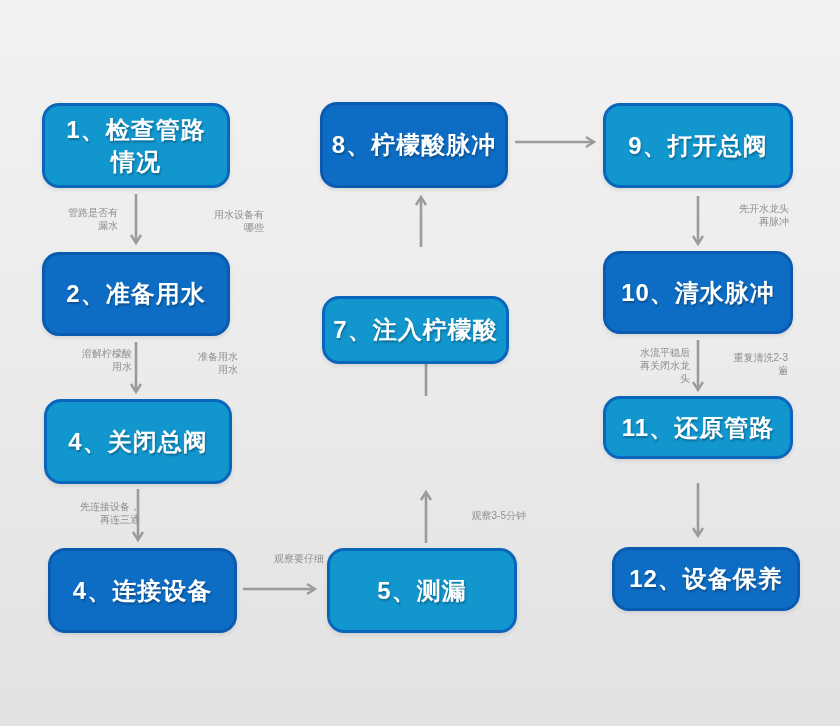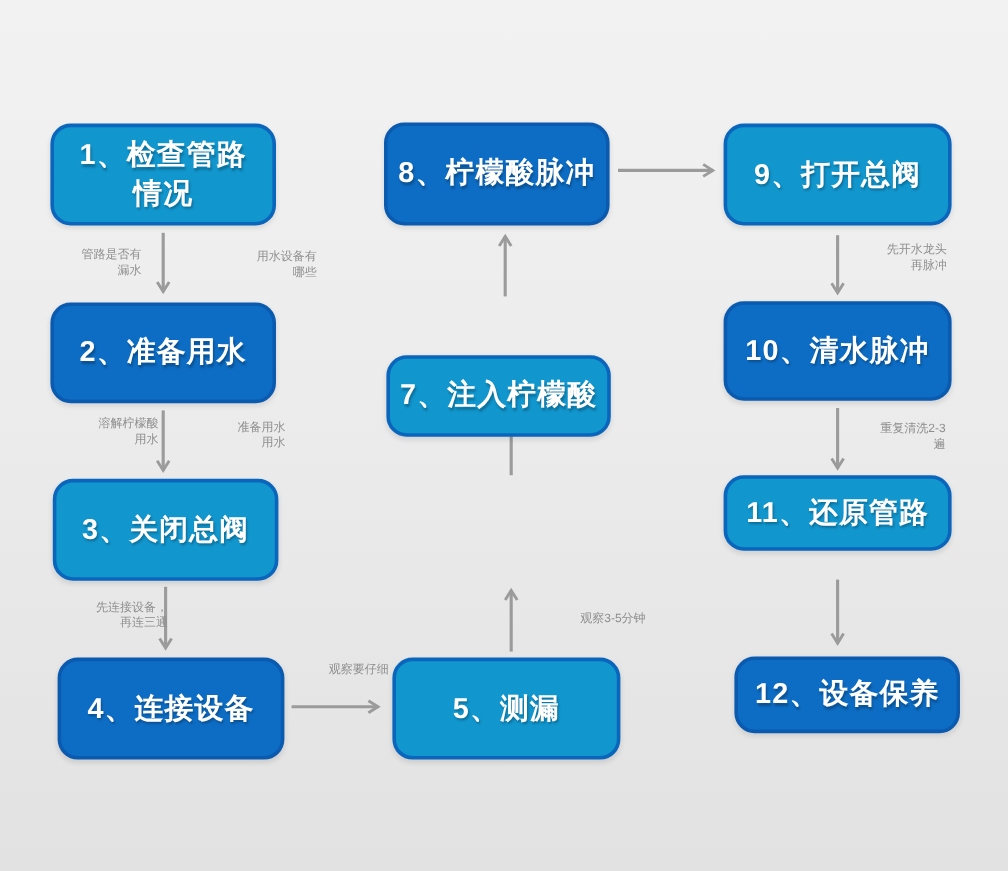--- a/index.html
+++ b/index.html
@@ -55,21 +55,21 @@
     <line class="flow-line" x1="421" y1="247" x2="421" y2="197" marker-end="url(#arrowV)"></line>
     <line class="flow-line" x1="515" y1="142" x2="594" y2="142" marker-end="url(#arrowV)"></line>
     <line class="flow-line" x1="698" y1="196" x2="698" y2="244" marker-end="url(#arrowV)"></line>
     <line class="flow-line" x1="698" y1="340" x2="698" y2="390" marker-end="url(#arrowV)"></line>
     <line class="flow-line" x1="698" y1="483" x2="698" y2="536" marker-end="url(#arrowV)"></line>
   </svg>
 
   <div class="node light" style="left:42px;top:103px;width:188px;height:85px;">1、检查管路
 情况</div>
   <div class="node dark" style="left:42px;top:252px;width:188px;height:84px;">2、准备用水</div>
-  <div class="node light" style="left:44px;top:399px;width:188px;height:85px;">3、关闭总阀</div>
+  <div class="node light" style="left:44px;top:399px;width:188px;height:85px;">4、关闭总阀</div>
   <div class="node dark" style="left:48px;top:548px;width:189px;height:85px;">4、连接设备</div>
 
   <div class="node light" style="left:327px;top:548px;width:190px;height:85px;">5、测漏</div>
   <div class="node light" style="left:322px;top:268px;width:187px;height:68px;margin-top:28px;">7、注入柠檬酸</div>
   <div class="node dark" style="left:320px;top:102px;width:188px;height:86px;">8、柠檬酸脉冲</div>
 
   <div class="node light" style="left:603px;top:103px;width:190px;height:85px;">9、打开总阀</div>
   <div class="node dark" style="left:603px;top:251px;width:190px;height:83px;">10、清水脉冲</div>
   <div class="node light" style="left:603px;top:396px;width:190px;height:63px;">11、还原管路</div>
   <div class="node dark" style="left:612px;top:547px;width:188px;height:64px;">12、设备保养</div>
@@ -78,19 +78,22 @@
 漏水</div>
   <div class="ann" style="left:156px;top:208px;width:80px;margin-left:28px;">用水设备有
 哪些</div>
   <div class="ann" style="left:46px;top:347px;width:86px;">溶解柠檬酸
 用水</div>
   <div class="ann" style="left:160px;top:350px;width:78px;">准备用水
 用水</div>
   <div class="ann" style="left:44px;top:500px;width:96px;">先连接设备，
 再连三通</div>
   <div class="ann" style="left:240px;top:552px;width:84px;">观察要仔细</div>
-  <div class="ann" style="left:436px;top:509px;width:90px;margin-left:12px;">观察3-5分钟</div>
+  <div class="ann" style="left:436px;top:509px;width:90px;">观察3-5分钟</div>
   <div class="ann" style="left:711px;top:202px;width:78px;">先开水龙头
 再脉冲</div>
+  <div class="ann" style="left:612px;top:346px;width:78px;">水流平稳后
+再关闭水龙
+头</div>
   <div class="ann" style="left:702px;top:351px;width:86px;">重复清洗2-3
 遍</div>
 
 </div>
 
 </body></html>

